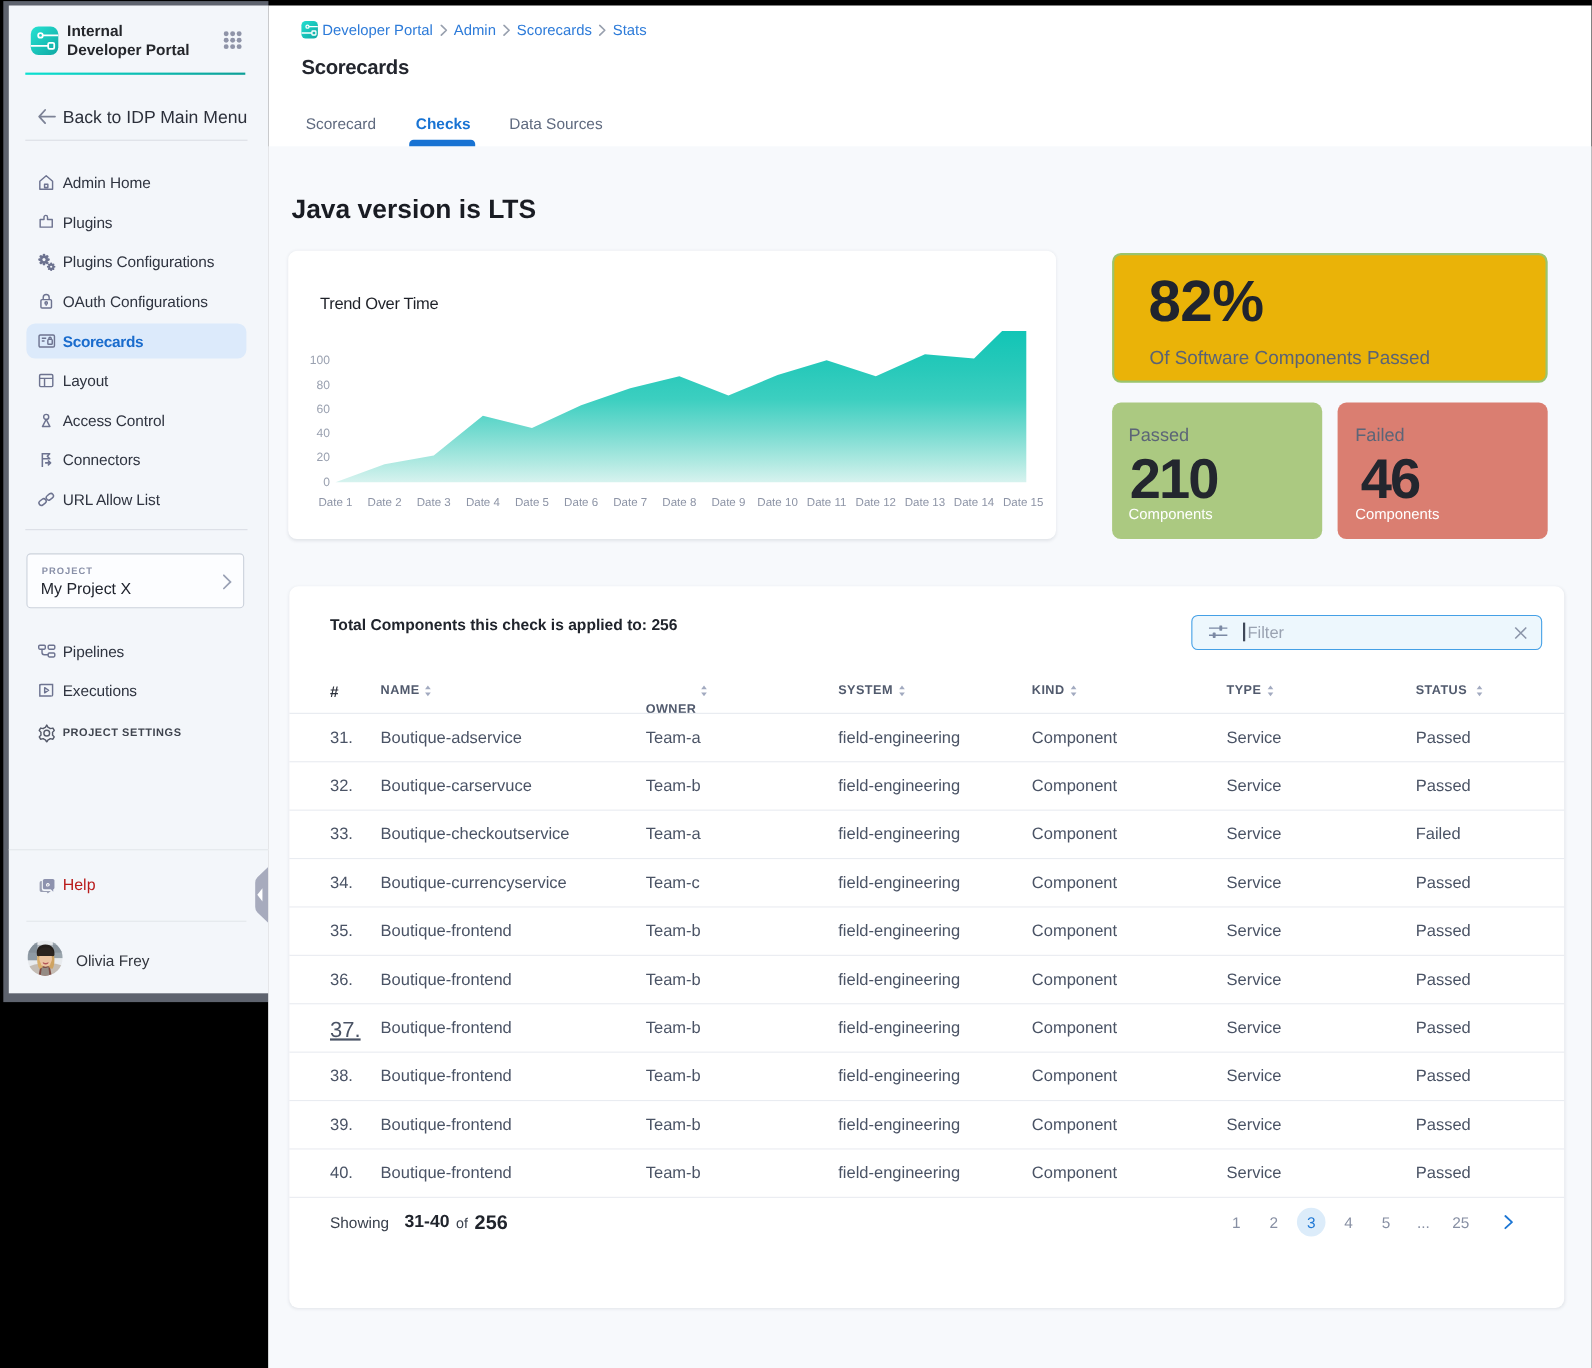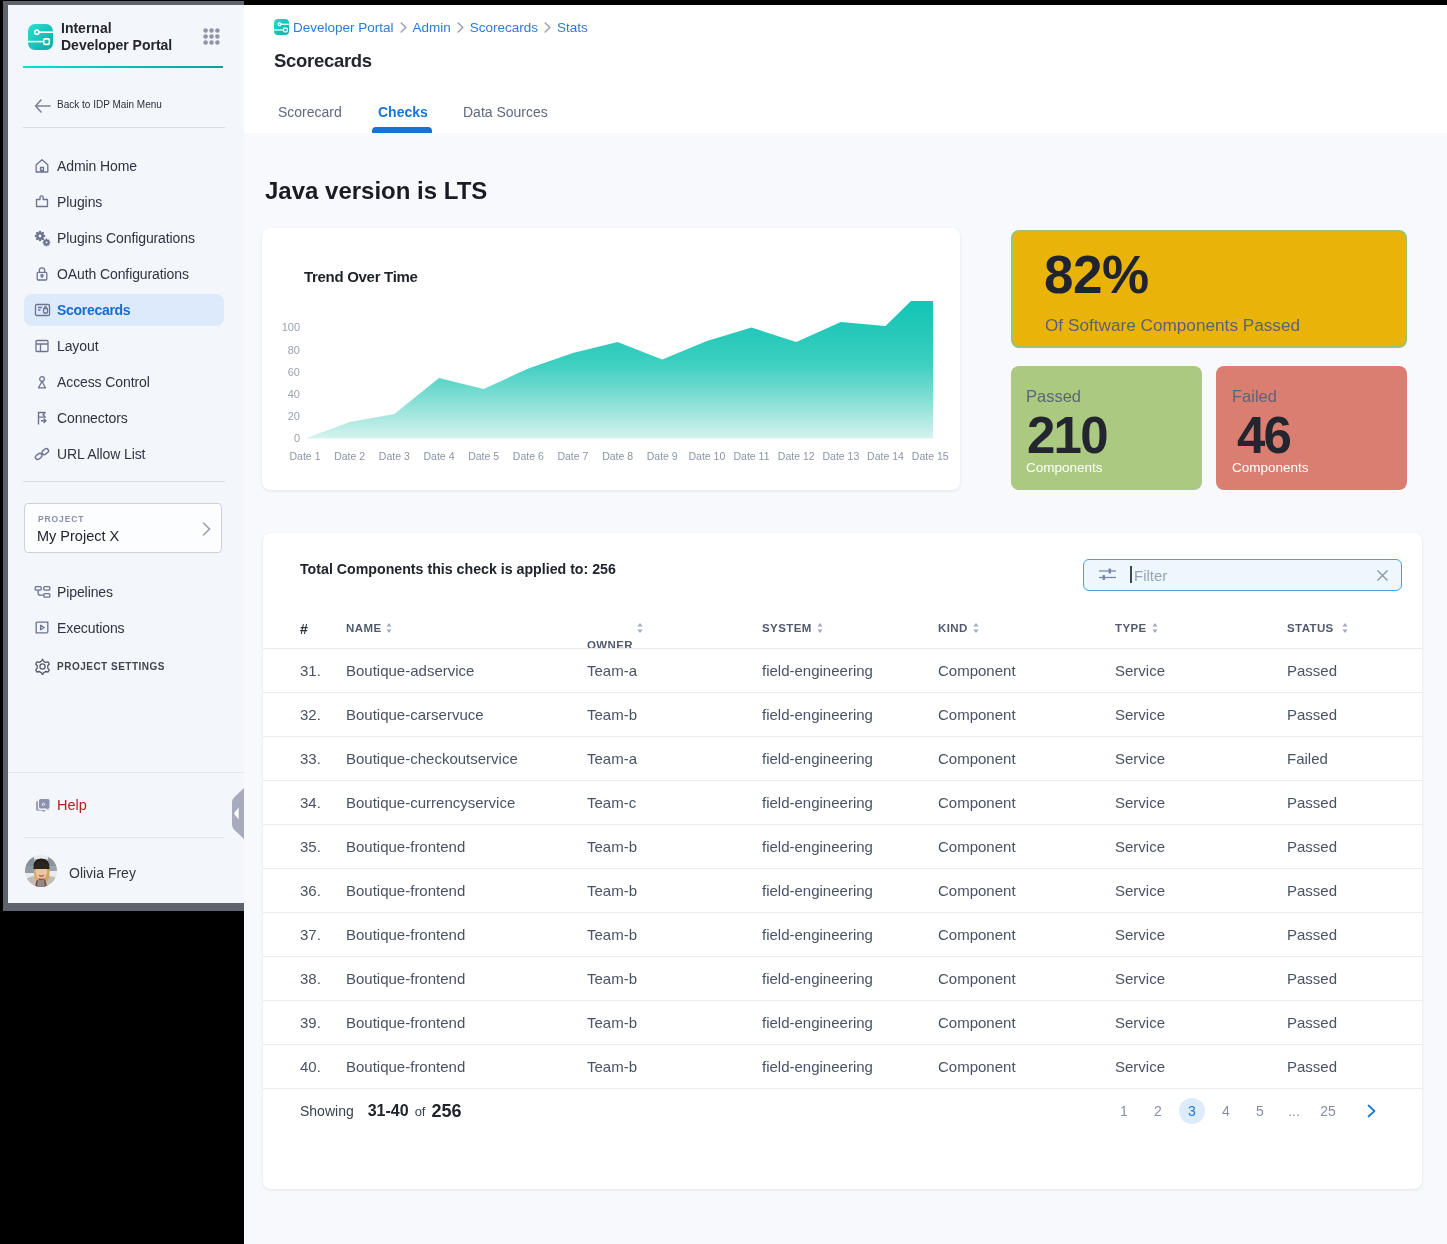--- a/index.html
+++ b/index.html
@@ -49,21 +49,21 @@
         <circle cx="2.6" cy="14.4" r="2.25"></circle>
           <circle cx="8.5" cy="14.4" r="2.25"></circle>
           <circle cx="14.4" cy="14.4" r="2.25"></circle>
       </g>
     </svg>
     <div class="abs" style="left:15px;top:61px;width:200px;height:2px;background:linear-gradient(90deg,#0be0d1,#0d9f97);"></div>
 
     <svg class="abs" style="left:26px;top:94px;" width="17" height="14" viewBox="0 0 17 14">
       <path d="M7 1 L1.6 7 L7 13 M1.6 7 H16" fill="none" stroke="#7c8296" stroke-width="1.6" stroke-linecap="round" stroke-linejoin="round"></path>
     </svg>
-    <div class="abs" style="left:49px;top:94px;font-size:10px;color:#2c303b;">Back to IDP Main Menu</div>
+    <div class="abs" style="left:49px;top:94px;font-size:16px;color:#2c303b;">Back to IDP Main Menu</div>
     <div class="abs" style="left:15px;top:122px;width:202px;height:1px;background:#dbdee5;"></div>
 
     <div class="abs" style="left:16px;top:289px;width:200px;height:32px;background:#dceafb;border-radius:8px;"></div>
 
     <div class="navrow" style="top:145px;">
       <svg width="16" height="16" viewBox="0 0 16 16">
           <path d="M2.2 6.8 L8 1.8 L13.8 6.8 V14 H2.2 Z M6.5 9.5 h3 v3 h-3 Z" fill="none" stroke="#6d7390" stroke-width="1.3" stroke-linejoin="round"></path>
         </svg>
       <span>Admin Home</span>
     </div>
@@ -261,21 +261,21 @@
     <div class="abs" style="left:30px;top:45px;font-size:18.5px;letter-spacing:-0.3px;font-weight:bold;color:#23262e;">Scorecards</div>
 
     <div class="abs" style="left:34px;top:99px;font-size:14px;color:#5f6a7f;">Scorecard</div>
     <div class="abs" style="left:134px;top:99px;font-size:14px;font-weight:bold;color:#1873d3;">Checks</div>
     <div class="abs" style="left:219px;top:99px;font-size:14px;color:#5f6a7f;">Data Sources</div>
     <div class="abs" style="left:128px;top:122px;width:60px;height:6px;background:#1873d3;border-radius:4px 4px 0 0;"></div>
 
     <div class="abs" style="left:21px;top:172px;font-size:24px;font-weight:bold;color:#191c23;">Java version is LTS</div>
 
     <div class="card" style="left:18px;top:223px;width:698px;height:262px;">
-      <div class="abs" style="left:42px;top:40px;font-size:15px;letter-spacing:-0.3px;font-weight:bold;color:#1e2128;">Trend Over Time</div>
+      <div class="abs" style="left:29px;top:40px;font-size:15px;letter-spacing:-0.3px;font-weight:normal;color:#1e2128;">Trend Over Time</div>
       <svg width="698" height="262" viewBox="0 0 698 262" style="position:absolute;left:0;top:0;">
         <defs>
           <linearGradient id="area" x1="0" y1="73" x2="0" y2="211" gradientUnits="userSpaceOnUse">
             <stop offset="0" stop-color="#12c5b6"></stop>
             <stop offset="0.25" stop-color="#28c9ba"></stop>
             <stop offset="0.45" stop-color="#3ccfc0"></stop>
             <stop offset="0.65" stop-color="#72dacf"></stop>
             <stop offset="0.85" stop-color="#abe8e0"></stop>
             <stop offset="1" stop-color="#d8f3ef"></stop>
           </linearGradient>
@@ -419,21 +419,21 @@
       <div class="abs" style="left:1024px;top:305px;font-size:15px;color:#4a5365;">Passed</div>
       <div class="abs" style="left:0;top:335px;width:1159px;height:1px;background:#e9ecf1;"></div>
       <div class="abs" style="left:37px;top:349px;font-size:15px;color:#4a5365;">36.</div>
       <div class="abs" style="left:83px;top:349px;font-size:15px;color:#4a5365;">Boutique-frontend</div>
       <div class="abs" style="left:324px;top:349px;font-size:15px;color:#4a5365;">Team-b</div>
       <div class="abs" style="left:499px;top:349px;font-size:15px;color:#4a5365;">field-engineering</div>
       <div class="abs" style="left:675px;top:349px;font-size:15px;color:#4a5365;">Component</div>
       <div class="abs" style="left:852px;top:349px;font-size:15px;color:#4a5365;">Service</div>
       <div class="abs" style="left:1024px;top:349px;font-size:15px;color:#4a5365;">Passed</div>
       <div class="abs" style="left:0;top:379px;width:1159px;height:1px;background:#e9ecf1;"></div>
-      <div class="abs" style="left:37px;top:393px;font-size:15px;color:#4a5365;">37.</div>
+      <div class="abs" style="left:37px;top:393px;font-size:20px;color:#4a5365;text-decoration:underline;">37.</div>
       <div class="abs" style="left:83px;top:393px;font-size:15px;color:#4a5365;">Boutique-frontend</div>
       <div class="abs" style="left:324px;top:393px;font-size:15px;color:#4a5365;">Team-b</div>
       <div class="abs" style="left:499px;top:393px;font-size:15px;color:#4a5365;">field-engineering</div>
       <div class="abs" style="left:675px;top:393px;font-size:15px;color:#4a5365;">Component</div>
       <div class="abs" style="left:852px;top:393px;font-size:15px;color:#4a5365;">Service</div>
       <div class="abs" style="left:1024px;top:393px;font-size:15px;color:#4a5365;">Passed</div>
       <div class="abs" style="left:0;top:423px;width:1159px;height:1px;background:#e9ecf1;"></div>
       <div class="abs" style="left:37px;top:437px;font-size:15px;color:#4a5365;">38.</div>
       <div class="abs" style="left:83px;top:437px;font-size:15px;color:#4a5365;">Boutique-frontend</div>
       <div class="abs" style="left:324px;top:437px;font-size:15px;color:#4a5365;">Team-b</div>

